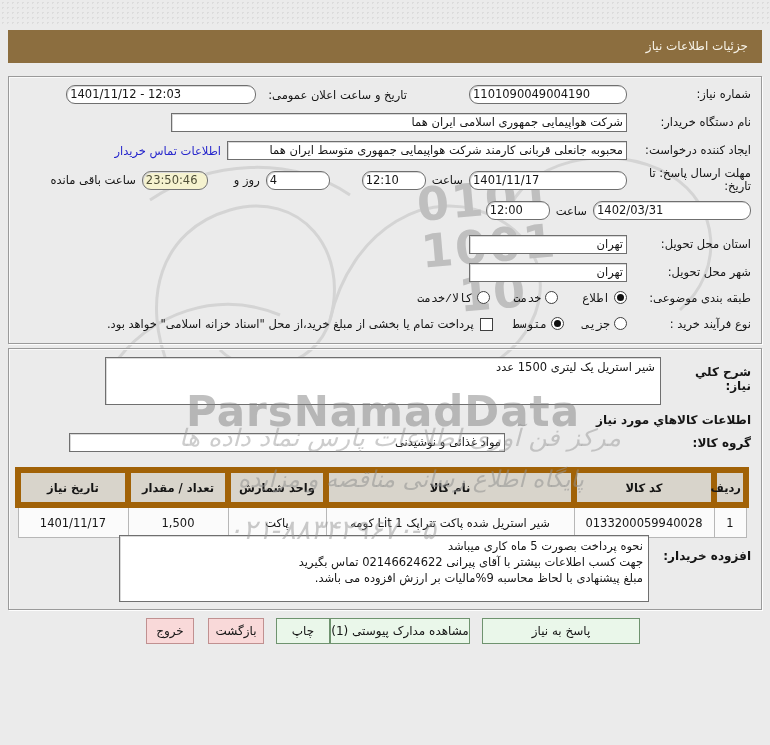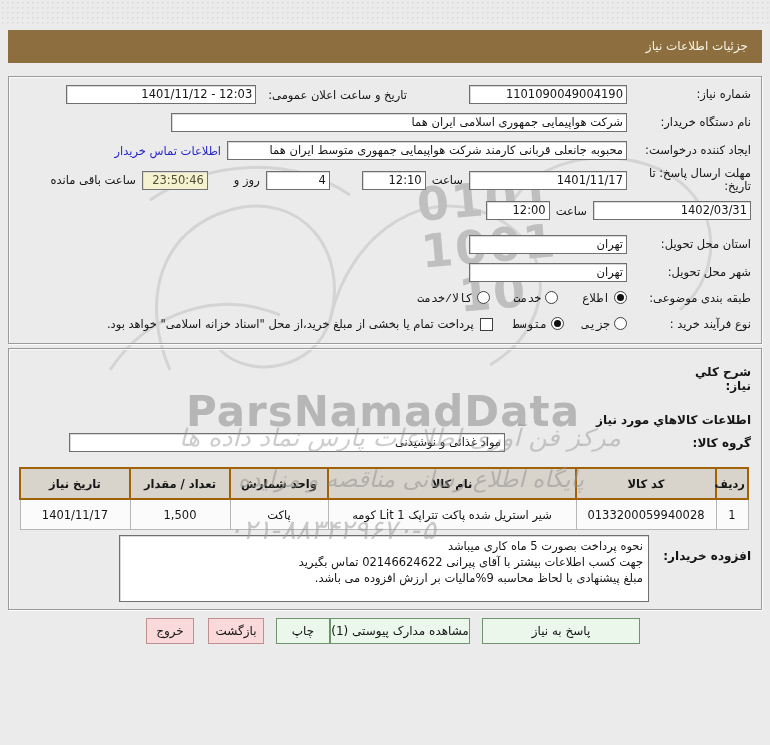--- a/index.html
+++ b/index.html
@@ -24,34 +24,34 @@
   #panel2{top:348px;height:260px;}
   .row{position:absolute;right:10px;left:6px;display:flex;align-items:center;gap:6px;}
   .lbl{width:118px;flex:none;text-align:right;font-size:11.5px;line-height:13px;}
   .lbl2{font-size:11.5px;flex:none;}
   .blbl{font-weight:bold;font-size:12px;flex:none;text-align:right;}
   .inp{
     background:#fff;border:1px solid #6f6f6f;height:19px;line-height:17px;
     font-size:11.5px;padding:0 3px;box-sizing:border-box;flex:none;
     box-shadow:inset 1px 1px 0 #d9d9d9;
   }
-  .c{text-align:right;direction:ltr;}
+  .c{text-align:left;direction:ltr;border-radius:9px;}
   .r{text-align:right;}
   .beige{background:#f5f2cf;border:1px solid #737373;color:#4f4f38;}
   .link{color:#2626cc;font-size:11.5px;flex:none;cursor:pointer;}
   .opt{display:flex;gap:4px;flex:none;font-size:11.5px;font-family:Liberation Mono, monospace;}
   .radio{width:11px;height:11px;border:1px solid #3f3f3f;border-radius:50%;background:#fff;position:relative;flex:none;}
   .radio.on::after{content:"";position:absolute;inset:2px;background:#101010;border-radius:50%;}
   .chk{width:11px;height:11px;border:1px solid #3f3f3f;background:#fff;flex:none;}
   .tarea{
     background:#fff;border:1px solid #6f6f6f;box-sizing:border-box;flex:none;
     font-size:11.5px;padding:2px 5px;text-align:right;box-shadow:inset 1px 1px 0 #d9d9d9;
   }
   table{border-collapse:collapse;position:absolute;top:118px;right:12px;width:728px;font-size:11.5px;table-layout:fixed;}
-  th{background:#d8d4cb;border:2px solid #a16207;height:29px;font-weight:bold;padding:0 2px;}
+  th{background:#d8d4cb;border:6px solid #a16207;height:29px;font-weight:bold;padding:0 2px;}
   td{background:#fbfbfb;border:1px solid #b7b7b7;height:29px;text-align:center;padding:0 2px;}
   .ltr{direction:ltr;}
   .btns{position:absolute;top:618px;right:0;left:0;height:26px;display:flex;align-items:center;}
   .btn{height:26px;line-height:24px;text-align:center;font-size:12px;box-sizing:border-box;flex:none;cursor:pointer;}
   .green{background:#eaf7ea;border:1px solid #6f936f;}
   .pink{background:#f9d9d9;border:1px solid #c09090;}
   
   .wm-back{position:absolute;inset:0;pointer-events:none;}
   .wm-digits{
     position:absolute;top:176px;left:414px;width:150px;direction:ltr;text-align:center;
@@ -170,20 +170,21 @@
     </span>
     <span class="chk" style="margin-right:14px"></span>
     <span class="lbl2">پرداخت تمام یا بخشی از مبلغ خرید،از محل "اسناد خزانه اسلامی" خواهد بود.</span>
   </div>
 </div>
 
 <div class="panel" id="panel2">
 
   <div class="row" style="top:8px;align-items:flex-start">
     <div class="blbl" style="width:84px;margin-top:8px">شرح کلي نیاز:</div>
+    <div class="tarea" style="width:556px;height:48px">شیر استریل یک لیتری  1500 عدد</div>
   </div>
 
   <div class="row" style="top:64px">
     <div class="blbl">اطلاعات کالاهاي مورد نیاز</div>
   </div>
 
   <div class="row" style="top:84px">
     <div class="blbl" style="width:72px">گروه کالا:</div>
     <div class="inp r" style="width:436px;margin-right:168px">مواد غذائی و نوشیدنی</div>
   </div>

